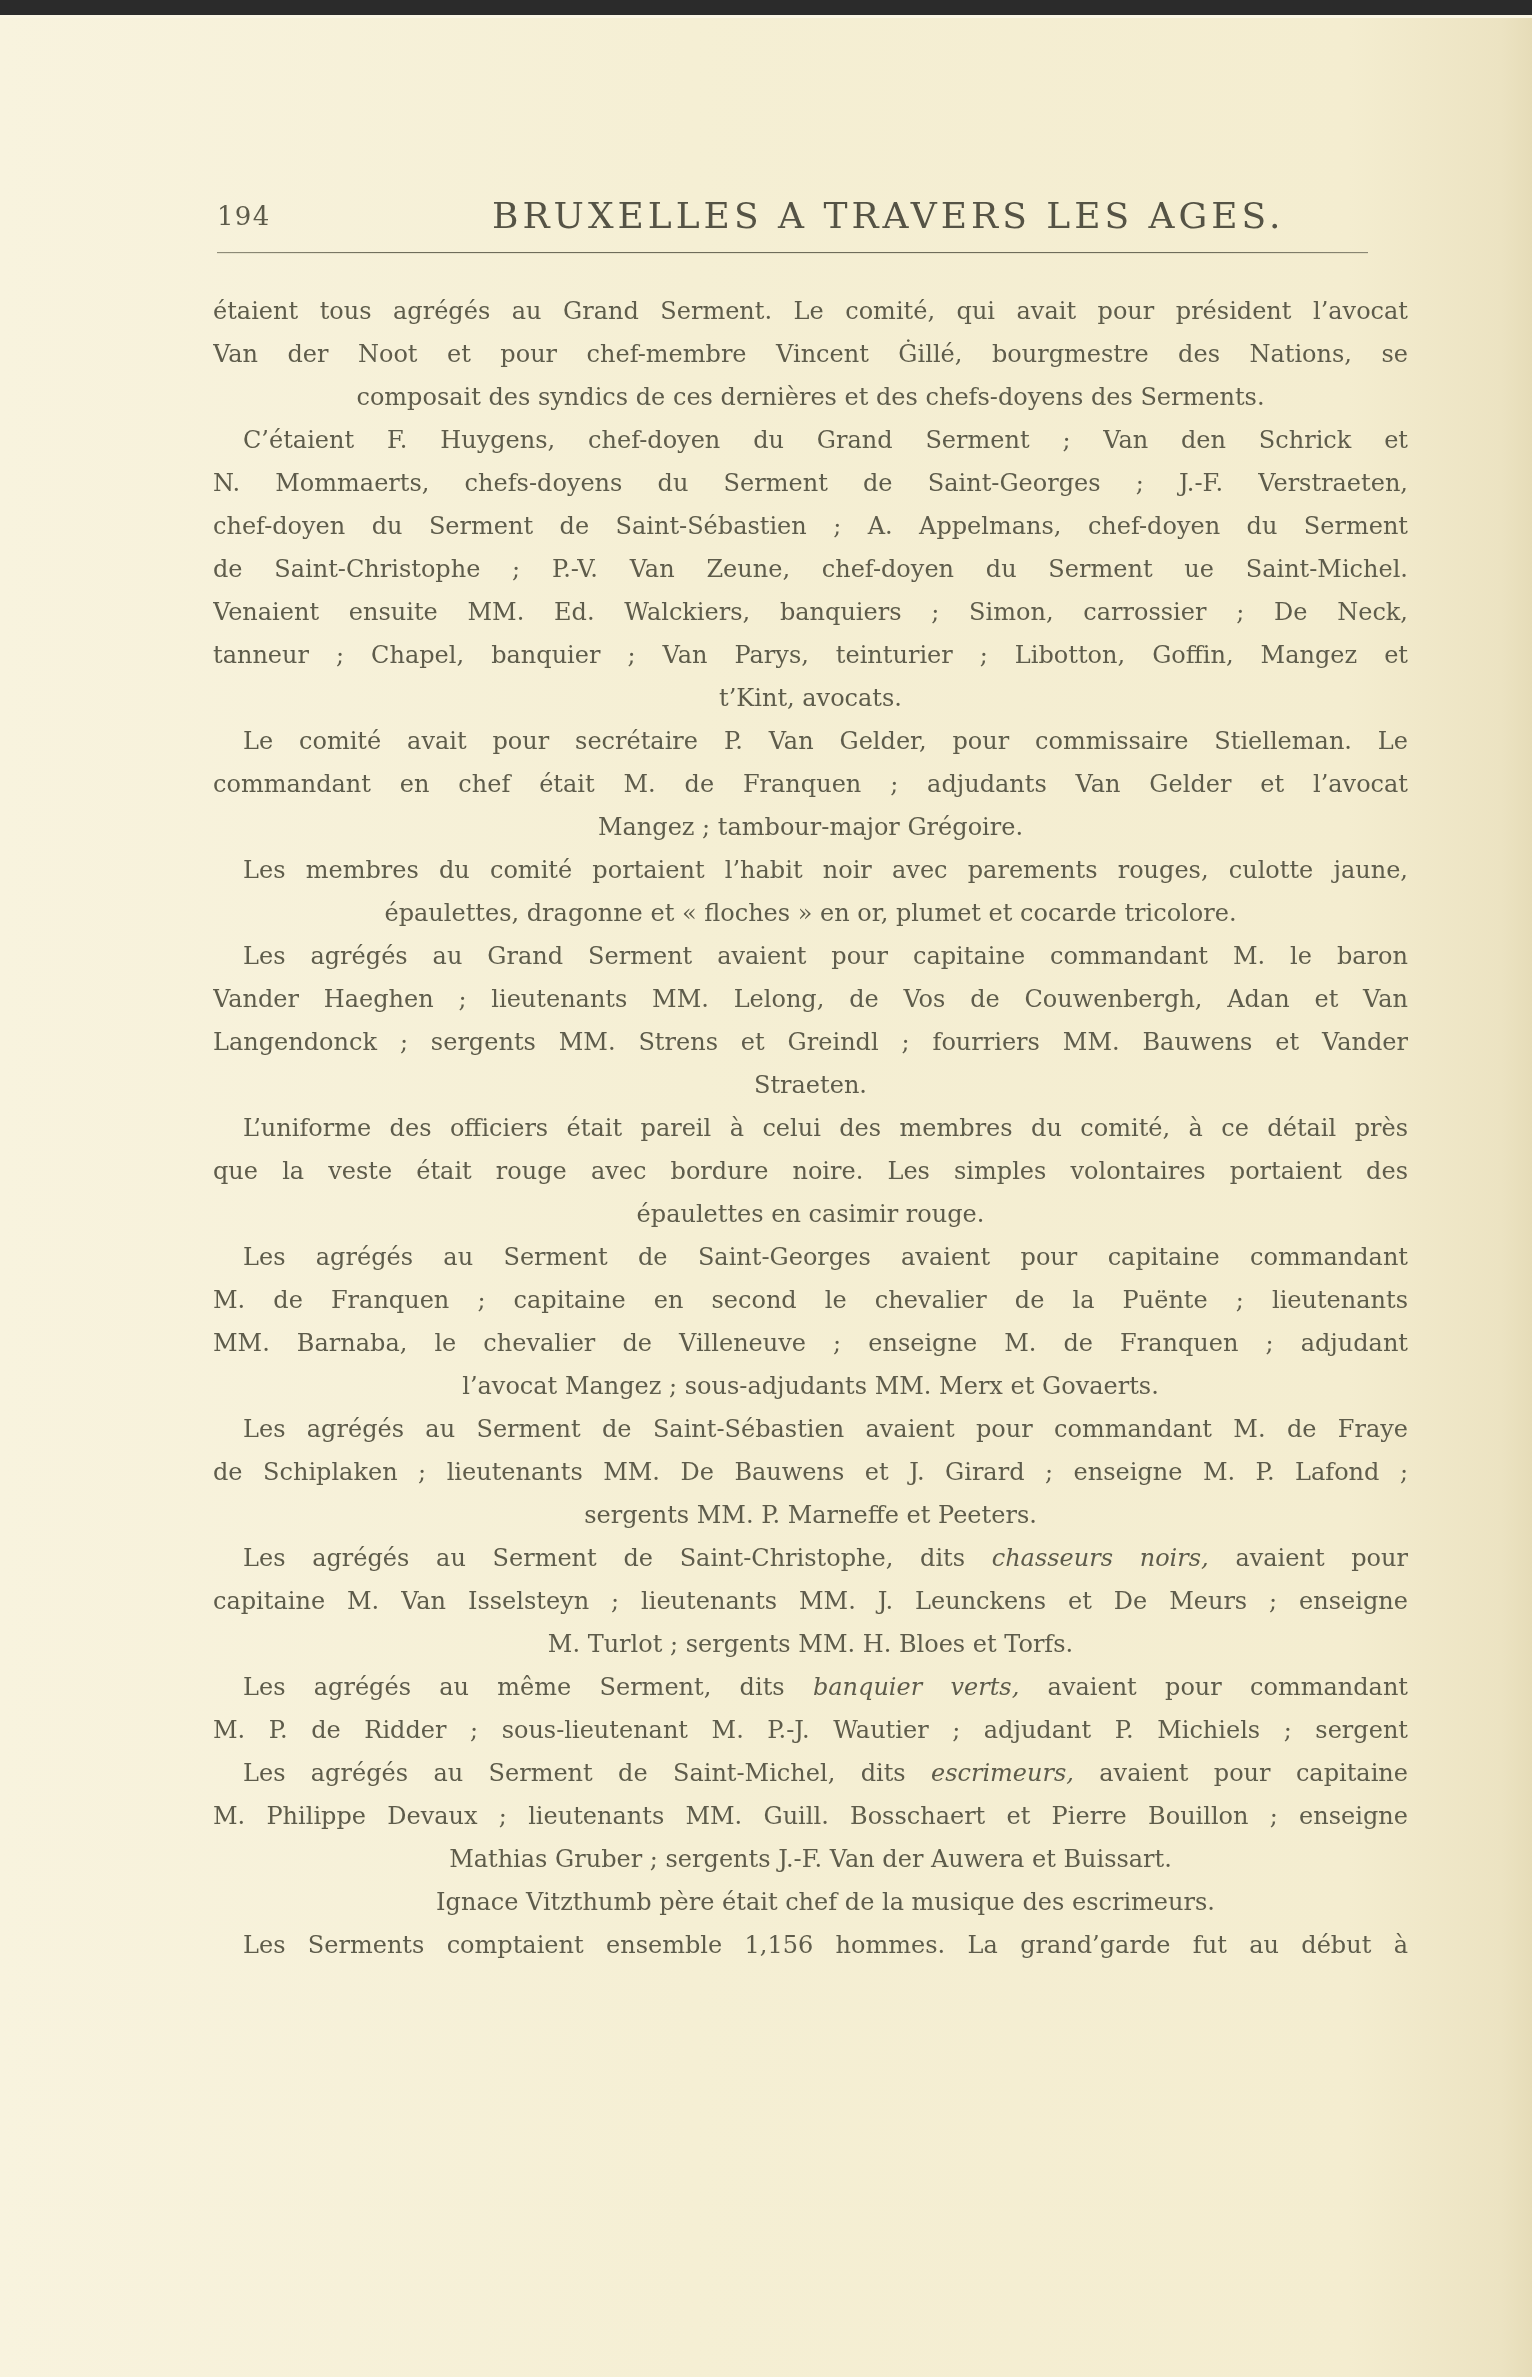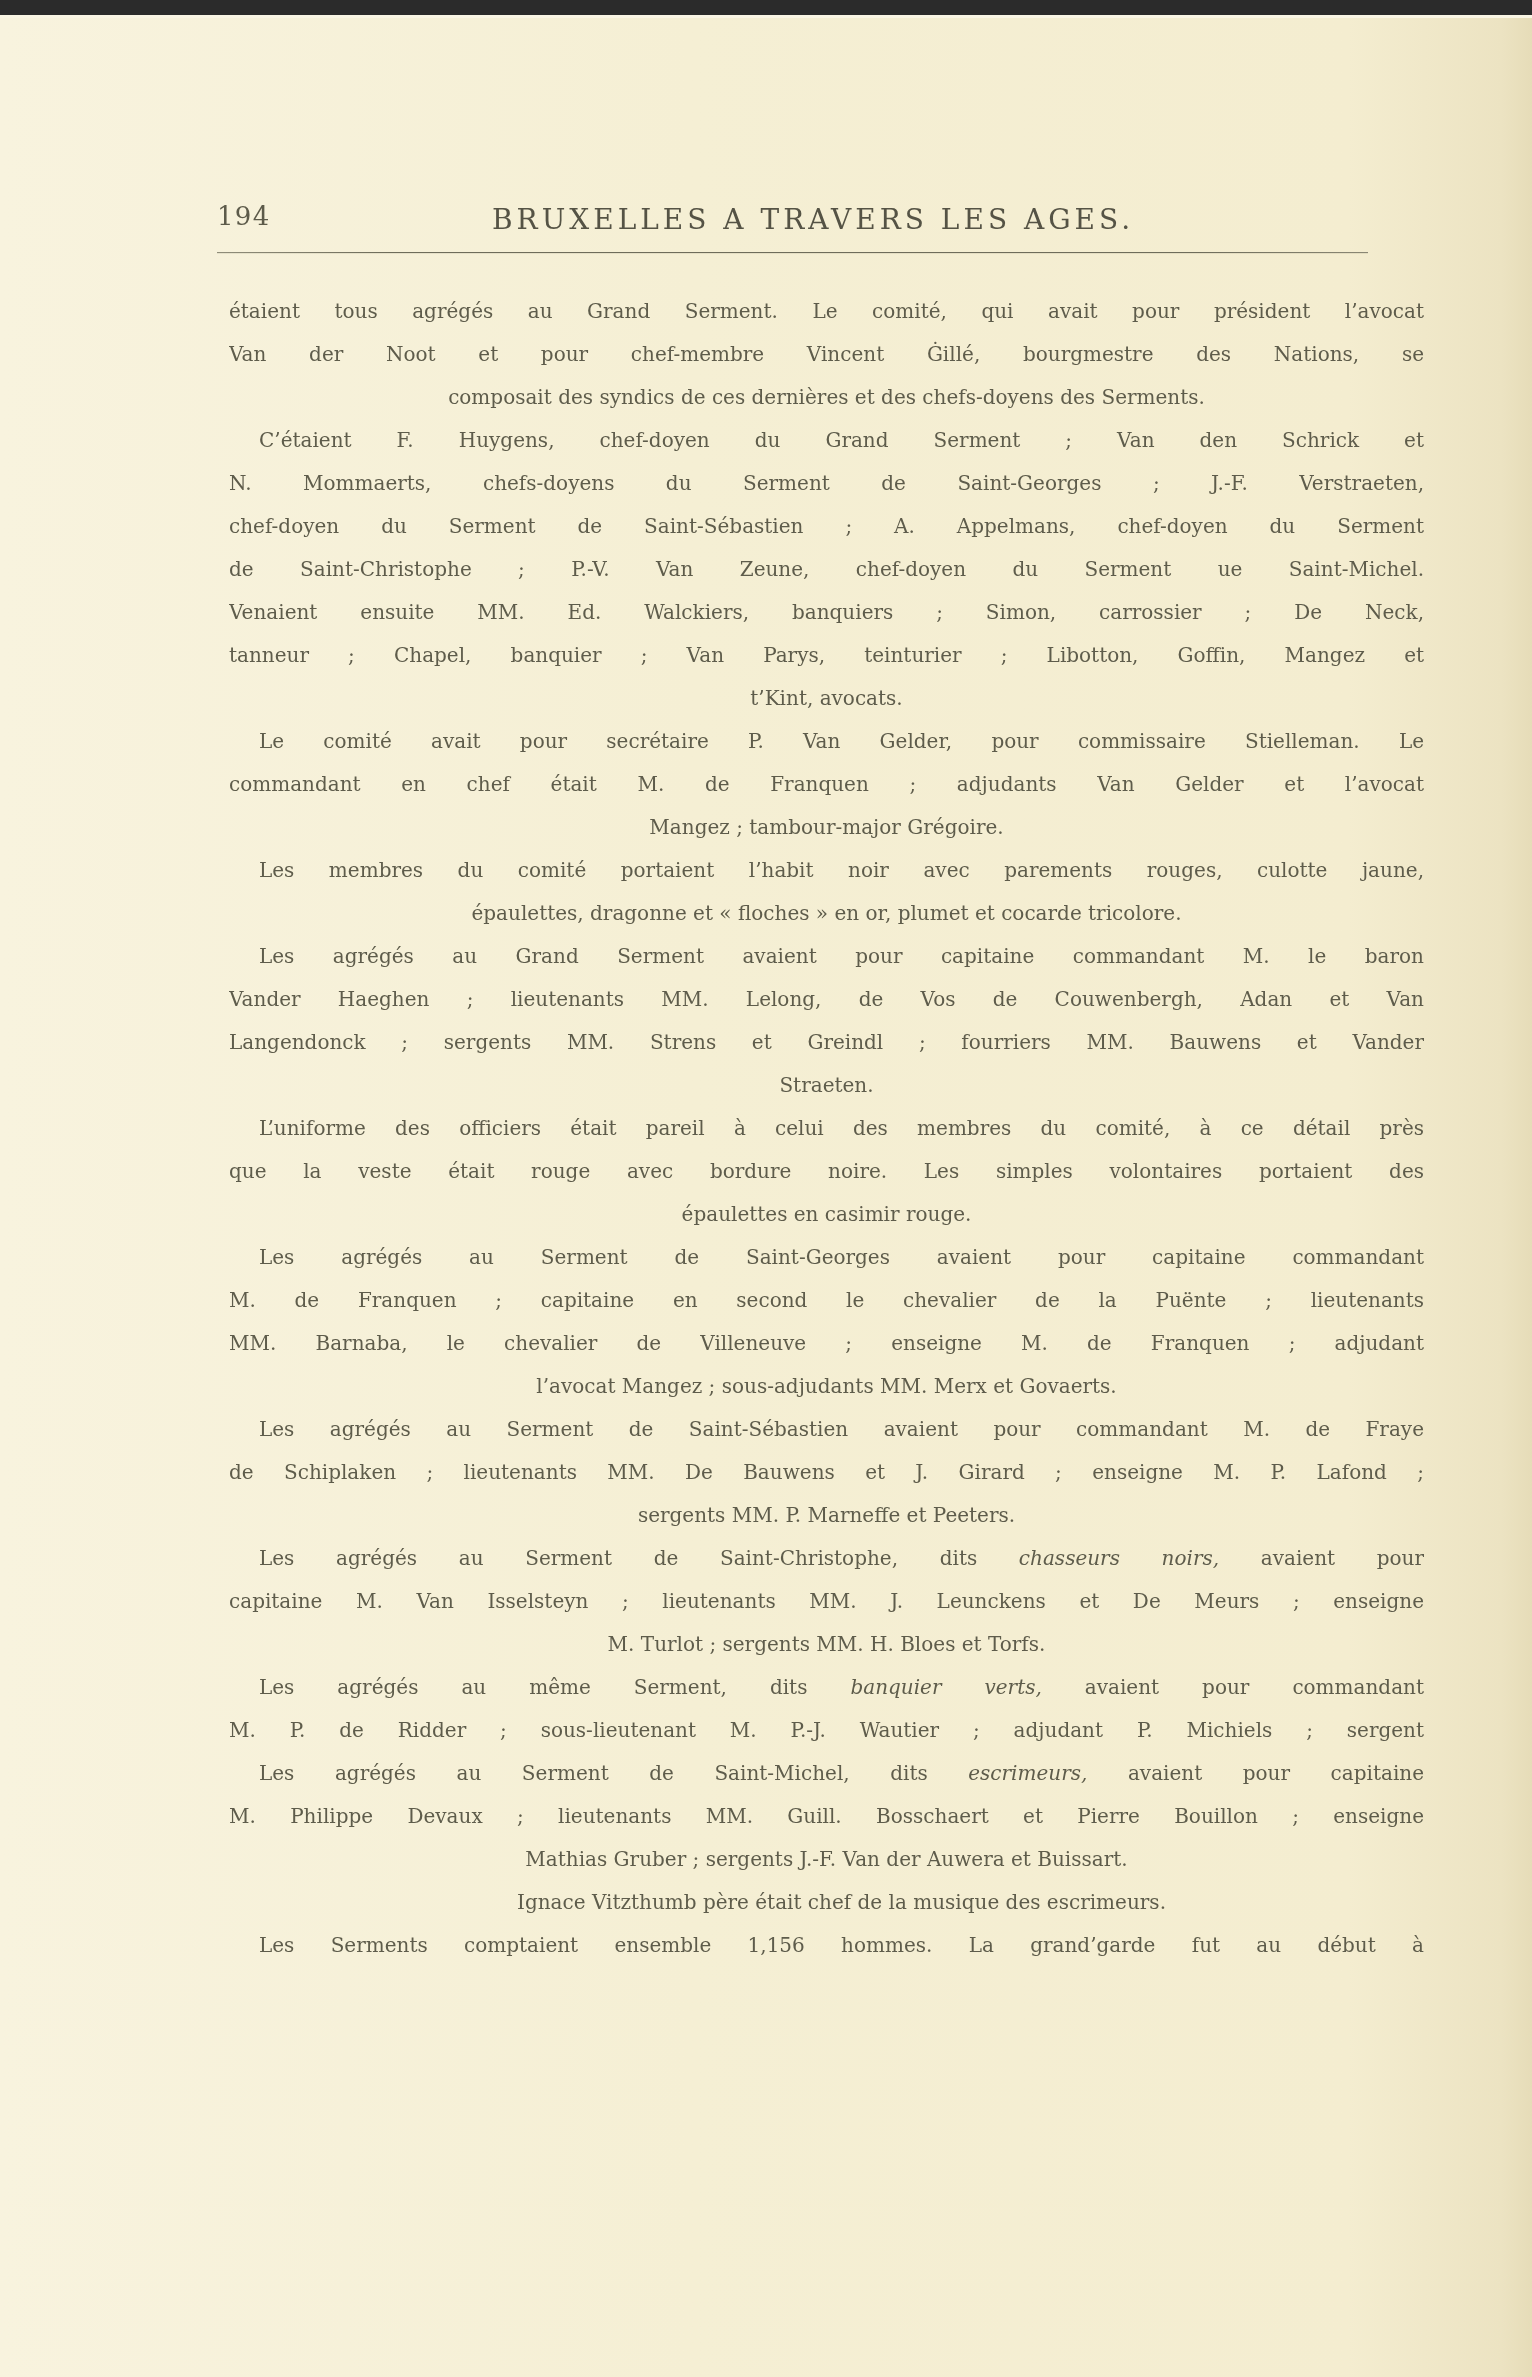--- a/index.html
+++ b/index.html
@@ -16,33 +16,33 @@
   }
   
   .edge-bottom{position:absolute;left:0;right:0;bottom:0;height:8px;background:#fcfbf3;}
   .edge-top{position:absolute;left:0;right:0;top:0;height:2.6px;background:#f9f5e4;}
 
   .pagenum{
     position:absolute;left:217px;top:186px;
     font-size:26px;letter-spacing:1.3px;color:#5d5b4a;
   }
   .running-title{
-    position:absolute;left:492px;top:188px;
-    font-size:28px;letter-spacing:4px;color:#555345;
+    position:absolute;left:492px;top:180px;
+    font-size:36px;letter-spacing:4px;color:#555345;
     white-space:nowrap;
   }
   .header-rule{
     position:absolute;left:217px;top:237px;width:1151px;height:1.3px;
     background:linear-gradient(90deg,#908d7a 0%,#6e6c5a 15%,#6e6c5a 85%,#8a8774 100%);
     box-shadow:0 0.7px 0 rgba(90,85,60,0.15);
   }
 
   .text-block{
-    position:absolute;left:229px;top:275px;width:1195px;
-    font-size:20px;line-height:43px;
+    position:absolute;left:213px;top:275px;width:1195px;
+    font-size:24px;line-height:43px;
     color:#5e5c4b;
   }
   .para{margin:0;padding:0;}
   .line{height:43px;overflow:hidden;}
   .j{text-align:justify;text-align-last:justify;}
   .last{text-align:center;}
   .ind{text-indent:30px;}
   .it{font-style:italic;}
 </style>
 </head>

